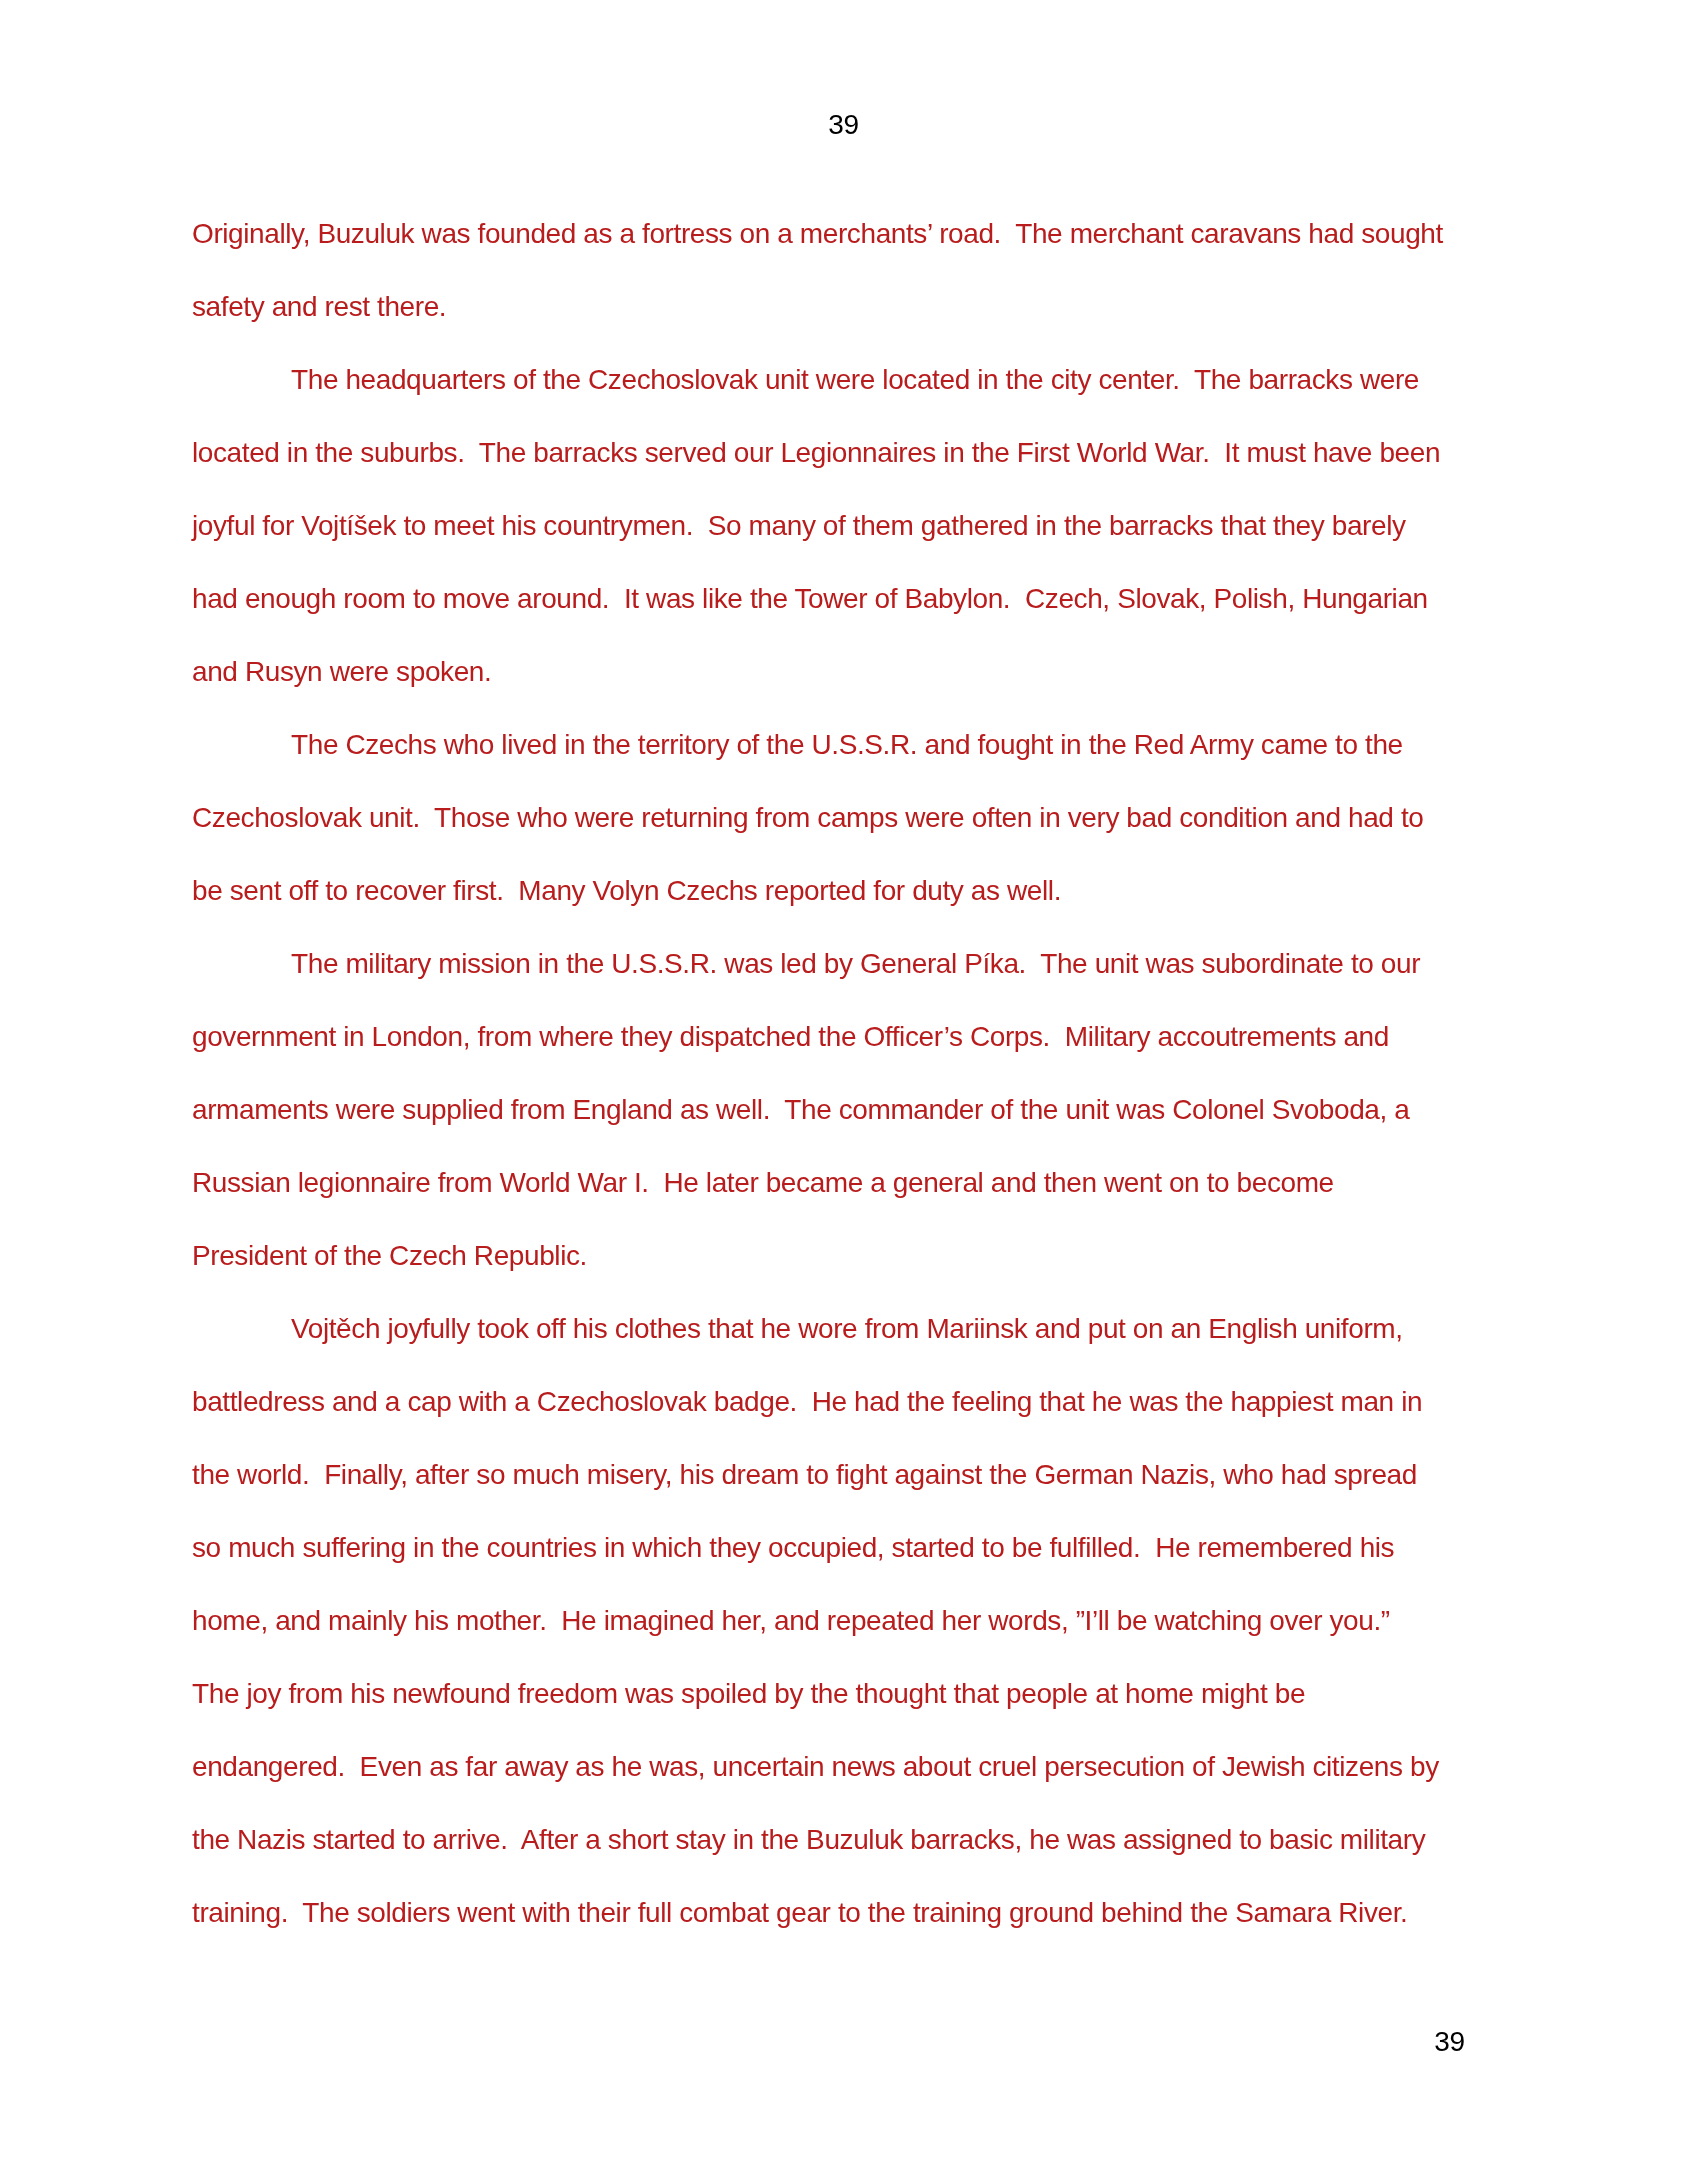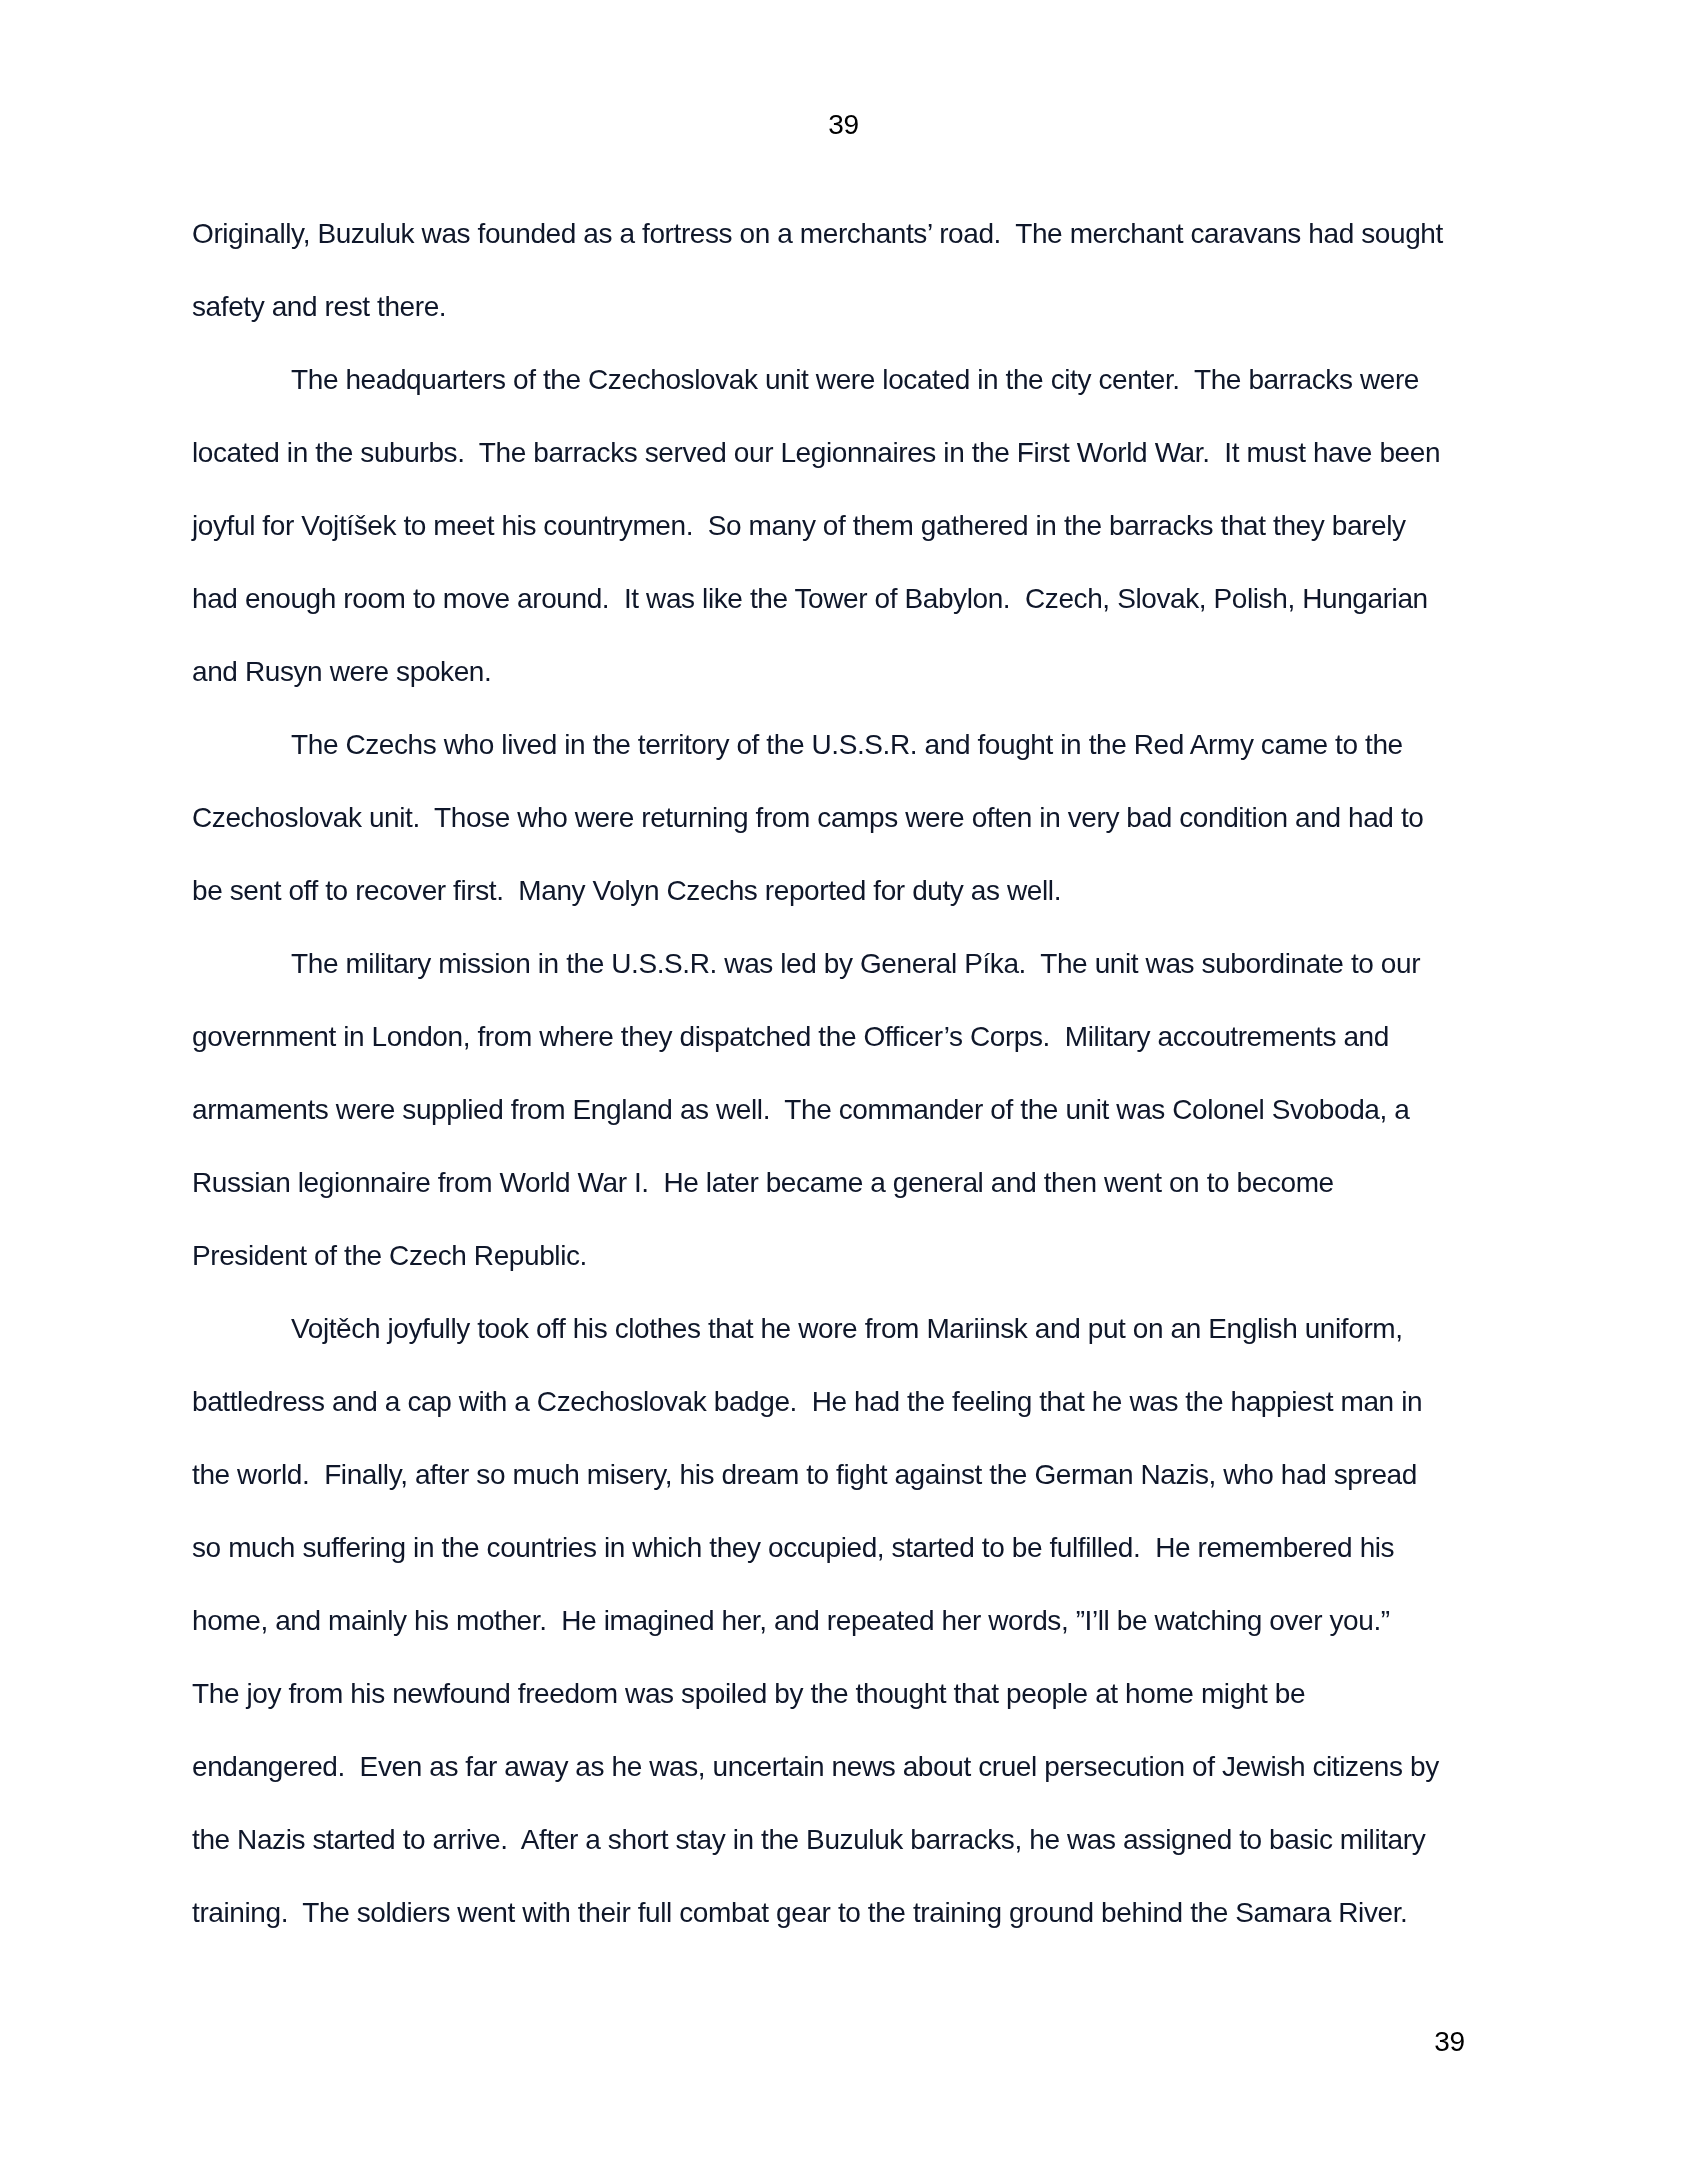--- a/index.html
+++ b/index.html
@@ -39,21 +39,21 @@
   }
   .text-body {
     position: absolute;
     left: 192px;
     top: 185px;
     width: 1323px;
     font-size: 28px;
     line-height: 73px;
     letter-spacing: -0.4px;
     white-space: pre;
-    color: #0f172a;
+    color: #b91c1c;
   }
   .line {
     height: 73px;
   }
   .line.indent {
     text-indent: 99px;
   }
 </style>
 </head>
 <body style="background: rgb(255, 255, 255); color: rgb(0, 0, 0);">

